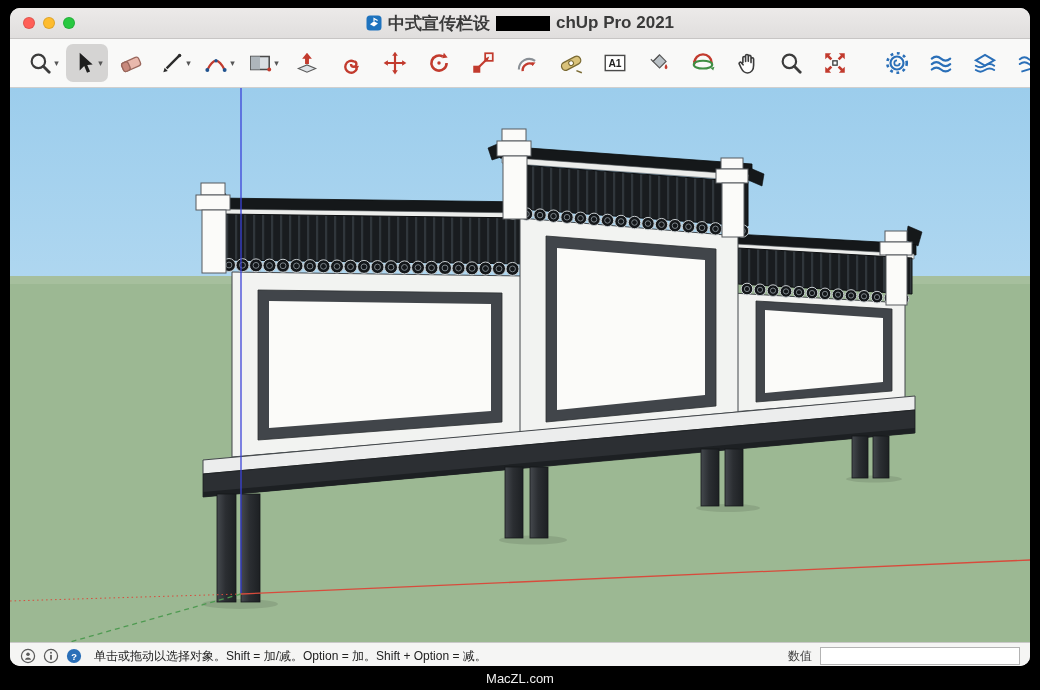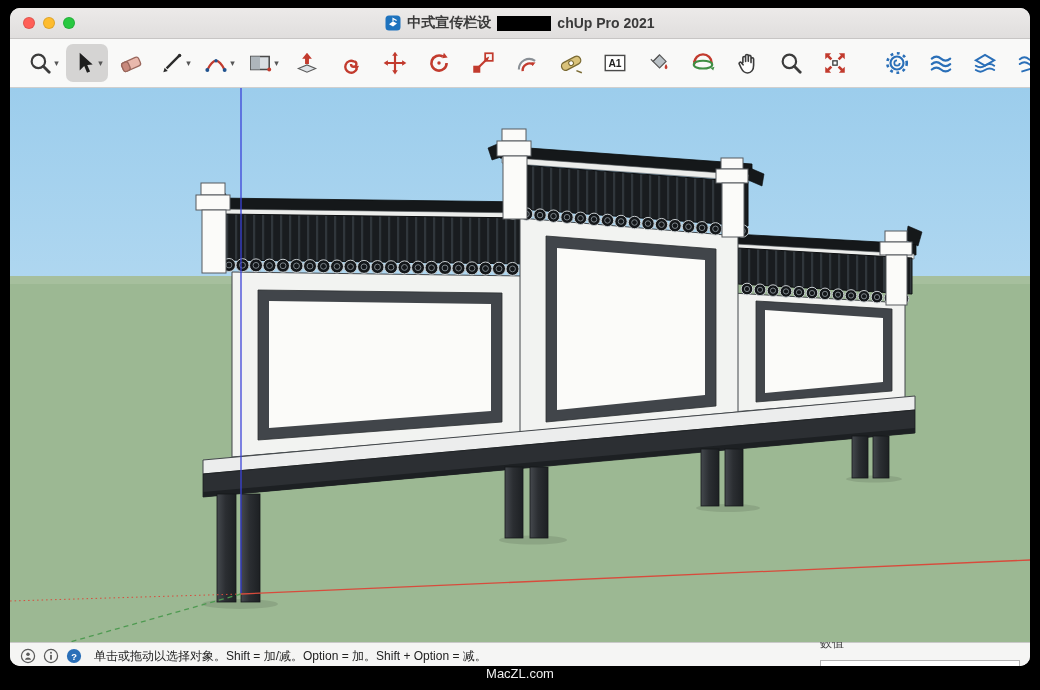--- a/index.html
+++ b/index.html
@@ -9,21 +9,21 @@
     --sky-top:#9ccdec; --sky-bottom:#d2e9f8; --ground:#9cb893; --ground-light:#aec3a3;
     --axis-red:#d84b3c; --axis-green:#4e9a51; --axis-blue:#3b43d8;
   }
   .window{position:absolute;left:10px;top:8px;width:1020px;height:658px;border-radius:10px;
     overflow:hidden;background:#fff;display:flex;flex-direction:column;}
   
   .titlebar{height:30px;background:linear-gradient(#eceae9,#e0dedd);border-bottom:1px solid #c7c5c4;
     position:relative;display:flex;align-items:center;flex:0 0 auto;}
   .traffic{position:absolute;left:13px;top:0;height:100%;display:flex;align-items:center;gap:8px;}
   .tl{width:12px;height:12px;border-radius:50%;border:1px solid rgba(0,0,0,.12);box-sizing:border-box;}
-  .title-center{margin:17px auto;display:flex;align-items:center;gap:6px;font-size:14px;font-weight:bold;color:#3a3a3a;}
+  .title-center{margin:17px auto;display:flex;align-items:center;gap:6px;font-size:17px;font-weight:bold;color:#3a3a3a;}
   .redaction{display:inline-block;width:54px;height:15px;background:#000;vertical-align:middle;}
   
   .toolbar{height:48px;background:#f9f9f8;border-bottom:1px solid #cfcfce;display:flex;align-items:center;
     padding:0 12px;gap:2px;flex:0 0 auto;}
   .tool{height:38px;min-width:38px;display:flex;align-items:center;justify-content:center;
     border-radius:7px;padding:0 2px;cursor:default;}
   .tool.active{background:#d5d4d3;}
   .tool.gap{margin-left:18px;}
   .ticon{display:flex;justify-content:center;}
   .ticon svg{width:26px;height:26px;display:block;}
@@ -50,27 +50,27 @@
   .shadow{fill:#000;opacity:.10;}
   .axis-blue{stroke:var(--axis-blue);stroke-width:1.3;}
   .axis-red{stroke:var(--axis-red);stroke-width:1.3;}
   .axis-red-dot{stroke:var(--axis-red);stroke-width:1;stroke-dasharray:1.5 3;}
   .axis-green-dash{stroke:var(--axis-green);stroke-width:1.3;stroke-dasharray:5 4;}
   
   .statusbar{height:26px;background:#f5f5f4;border-top:1px solid #c9c9c8;display:flex;align-items:center;
     padding:0 10px;gap:7px;font-size:12px;color:#222;flex:0 0 auto;}
   .sb-icon{display:flex;} .sb-icon svg{width:16px;height:16px;}
   .sb-hint{margin-left:5px;white-space:nowrap;}
-  .sb-right{margin-left:auto;display:flex;align-items:flex-start;gap:8px;flex-direction:column;}
+  .sb-right{margin-left:auto;display:flex;align-items:flex-end;gap:8px;}
   .sb-label{color:#444;}
   .sb-input{width:190px;height:16px;border:1px solid #b3b3b3;background:#fff;font-size:11px;padding:0 4px;
     font-family:"Liberation Sans",sans-serif;}
   
   .footer{position:absolute;left:0;right:0;bottom:0;height:24px;background:#000;display:flex;
-    align-items:flex-start;justify-content:center;color:#efefef;font-size:13px;}
+    align-items:center;justify-content:center;color:#efefef;font-size:13px;}
 </style>
 </head>
 <body style="--sky-top: #9ccdec; --sky-bottom: #d2e9f8; --ground: #9cb893; --axis-red: #d84b3c; --axis-green: #4e9a51; --axis-blue: #3b43d8;">
 
 <div class="window">
 
   <div class="titlebar">
     <div class="traffic">
       <span class="tl" style="background: rgb(255, 95, 87);"></span>
       <span class="tl" style="background: rgb(254, 188, 46);"></span>

